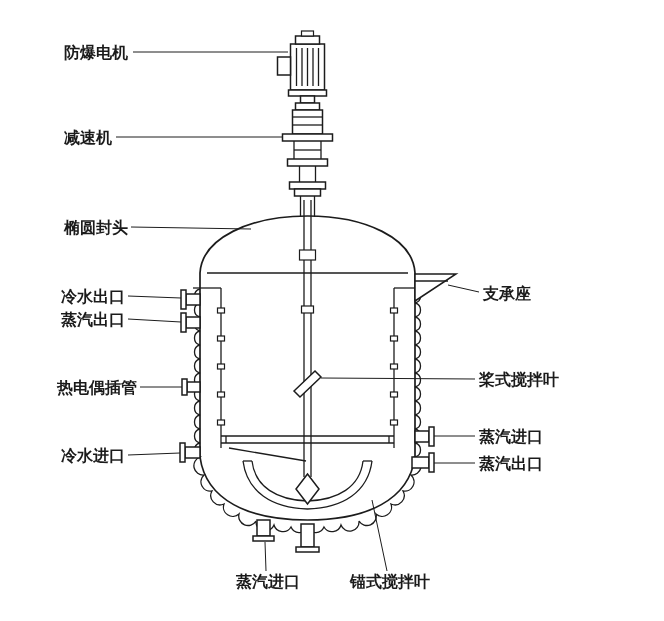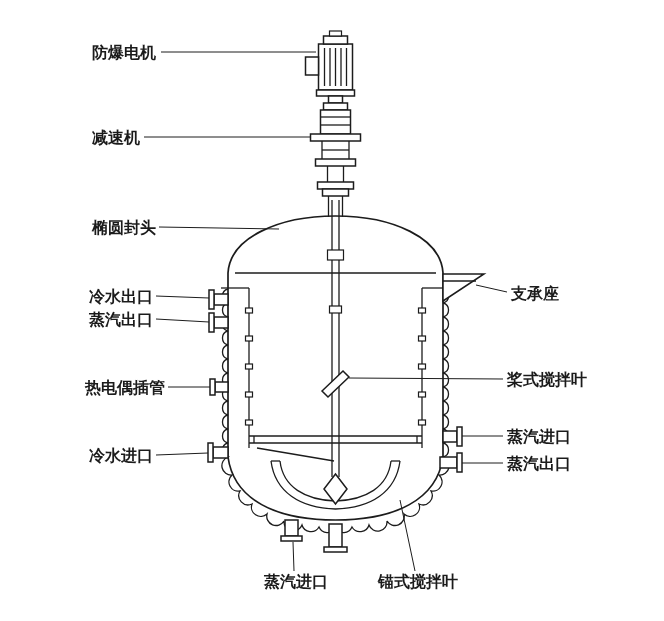--- a/index.html
+++ b/index.html
@@ -2,21 +2,20 @@
 <html><head>
 <meta charset="utf-8">
 <style>
   html,body{margin:0;padding:0;background:#ffffff;}
   .stage{
     position:relative;
     width:620px;height:621px;
     background:#ffffff;
     font-family:"Liberation Sans",sans-serif;
     overflow:hidden;
-    padding-left:28px;
   }
   svg{display:block;}
   .lbl{
     font-family:"Liberation Sans",sans-serif;
     font-size:16px;
     font-weight:700;
     fill:#1b1b1b;
   }
   .outline{fill:none;stroke:#1c1c1c;stroke-width:1.7;}
   .outline-thin{fill:none;stroke:#1c1c1c;stroke-width:1.3;}

